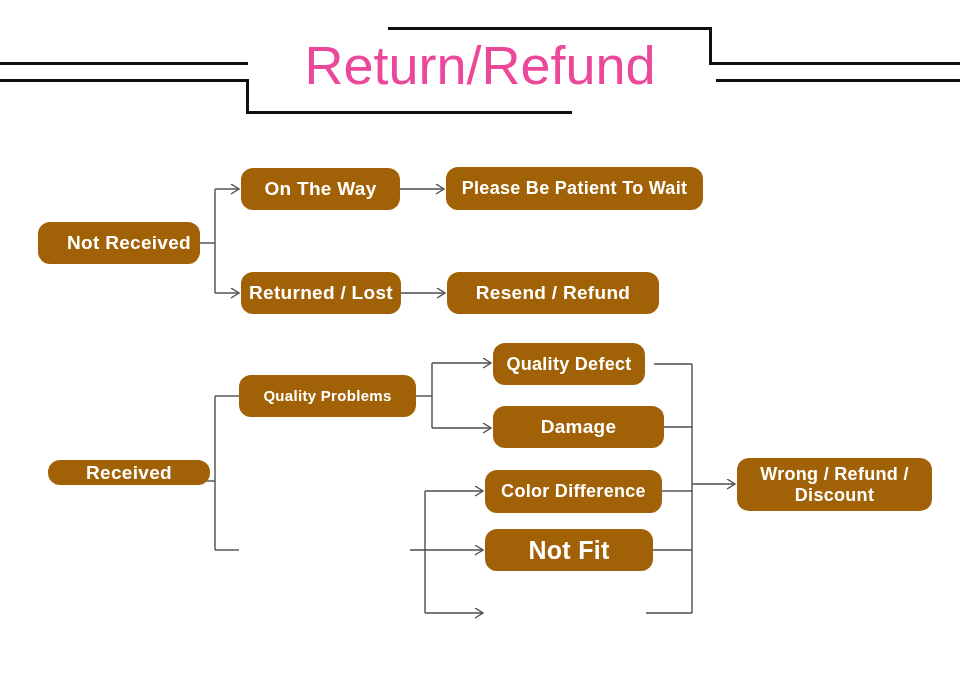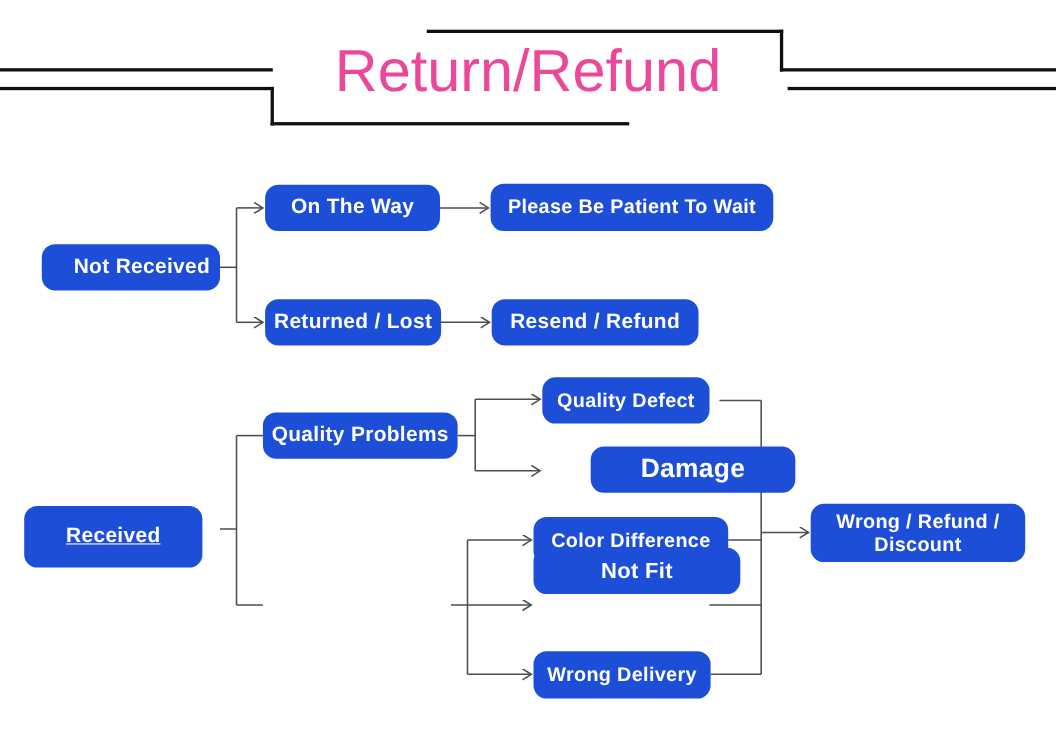--- a/index.html
+++ b/index.html
@@ -18,36 +18,36 @@
   .fl-left-a   {left:0;top:62px;width:248px;height:3px;}
   .fl-left-b   {left:0;top:79px;width:249px;height:3px;}
   .fl-lvert    {left:246px;top:79px;width:3px;height:35px;}
   .fl-bottom   {left:246px;top:111px;width:326px;height:3px;}
 
   
   svg.wires{position:absolute;left:0;top:0;width:960px;height:673px;pointer-events:none;}
   svg.wires path{stroke:#4d4d4d;stroke-width:1.4;fill:none;}
 
   
-  .node{position:absolute;background:#1d4ed8;border-radius:12px;color:#ffffff;
+  .node{position:absolute;background:#a16207;border-radius:12px;color:#ffffff;
     font-weight:bold;font-size:18px;line-height:1.15;letter-spacing:.3px;
     display:flex;align-items:center;justify-content:center;text-align:center;
     padding:0 4px;box-sizing:border-box;}
   .n-not-received    {left:38px; top:222px;width:162px;height:42px;font-size:19px;padding-left:24px;}
   .n-on-the-way      {left:241px;top:168px;width:159px;height:42px;font-size:19px;}
   .n-please-wait     {left:446px;top:167px;width:257px;height:43px;}
   .n-returned-lost   {left:241px;top:272px;width:160px;height:42px;font-size:19px;}
-  .n-resend-refund   {left:447px;top:272px;width:188px;height:42px;font-size:19px;}
-  .n-quality-problems{left:239px;top:375px;width:177px;height:42px;font-size:19px;}
-  .n-received        {left:22px; top:460px;width:162px;height:56px;font-size:19px;text-decoration:underline;}
+  .n-resend-refund   {left:447px;top:272px;width:212px;height:42px;font-size:19px;}
+  .n-quality-problems{left:239px;top:375px;width:177px;height:42px;font-size:15px;}
+  .n-received        {left:48px; top:460px;width:162px;height:25px;font-size:19px;}
   .n-other-questions {left:239px;top:528px;width:171px;height:43px;font-size:19px;}
   .n-quality-defect  {left:493px;top:343px;width:152px;height:42px;}
-  .n-damage          {left:493px;top:406px;width:186px;height:42px;font-size:24px;margin-left:44px;}
+  .n-damage          {left:493px;top:406px;width:171px;height:42px;font-size:19px;}
   .n-color-difference{left:485px;top:470px;width:177px;height:43px;}
-  .n-not-fit         {left:485px;top:498px;width:188px;height:42px;font-size:20px;}
+  .n-not-fit         {left:485px;top:529px;width:168px;height:42px;font-size:25px;}
   .n-wrong-delivery  {left:485px;top:592px;width:161px;height:43px;}
   .n-resend-discount {left:737px;top:458px;width:195px;height:53px;}
 </style>
 </head>
 <body>
 
 <div class="stage">
 
   <div class="fline fl-top"></div>
   <div class="fline fl-rvert"></div>
@@ -118,16 +118,15 @@
   <div class="node n-on-the-way">On The Way</div>
   <div class="node n-please-wait">Please Be Patient To Wait</div>
   <div class="node n-returned-lost">Returned / Lost</div>
   <div class="node n-resend-refund">Resend / Refund</div>
   <div class="node n-quality-problems">Quality Problems</div>
   <div class="node n-received">Received</div>
   <div class="node n-quality-defect">Quality Defect</div>
   <div class="node n-damage">Damage</div>
   <div class="node n-color-difference">Color Difference</div>
   <div class="node n-not-fit">Not Fit</div>
-  <div class="node n-wrong-delivery">Wrong Delivery</div>
   <div class="node n-resend-discount">Wrong / Refund / Discount</div>
 
 </div>
 
 </body></html>

